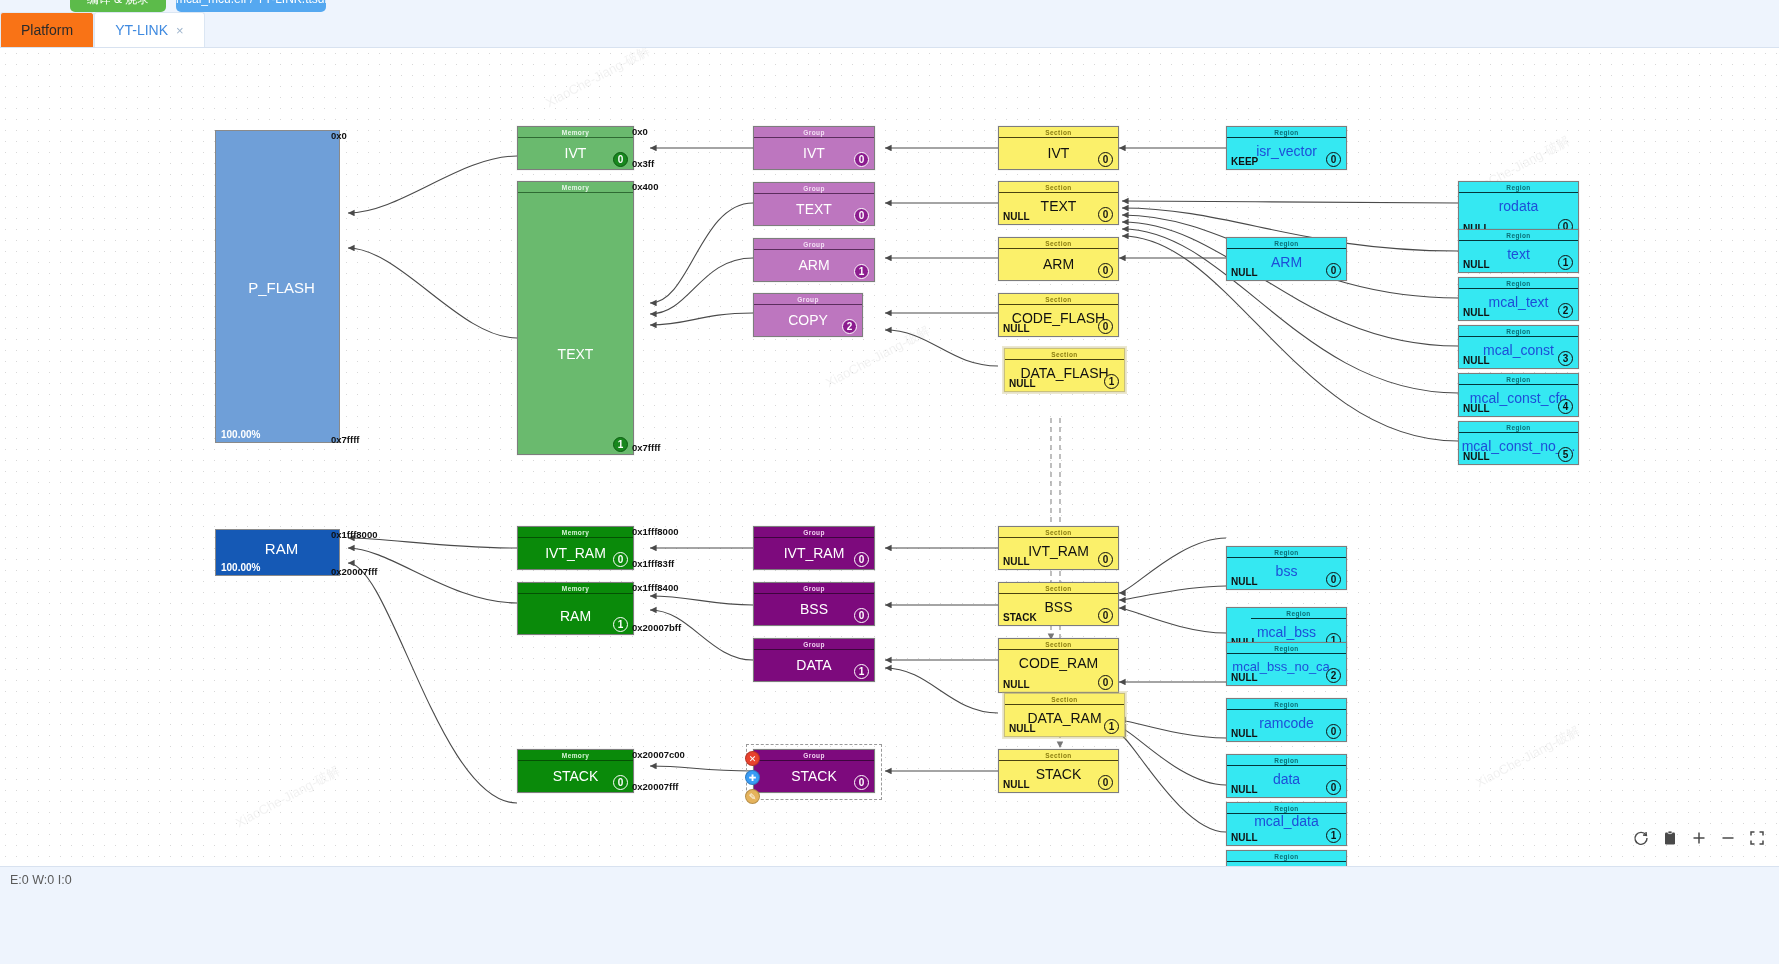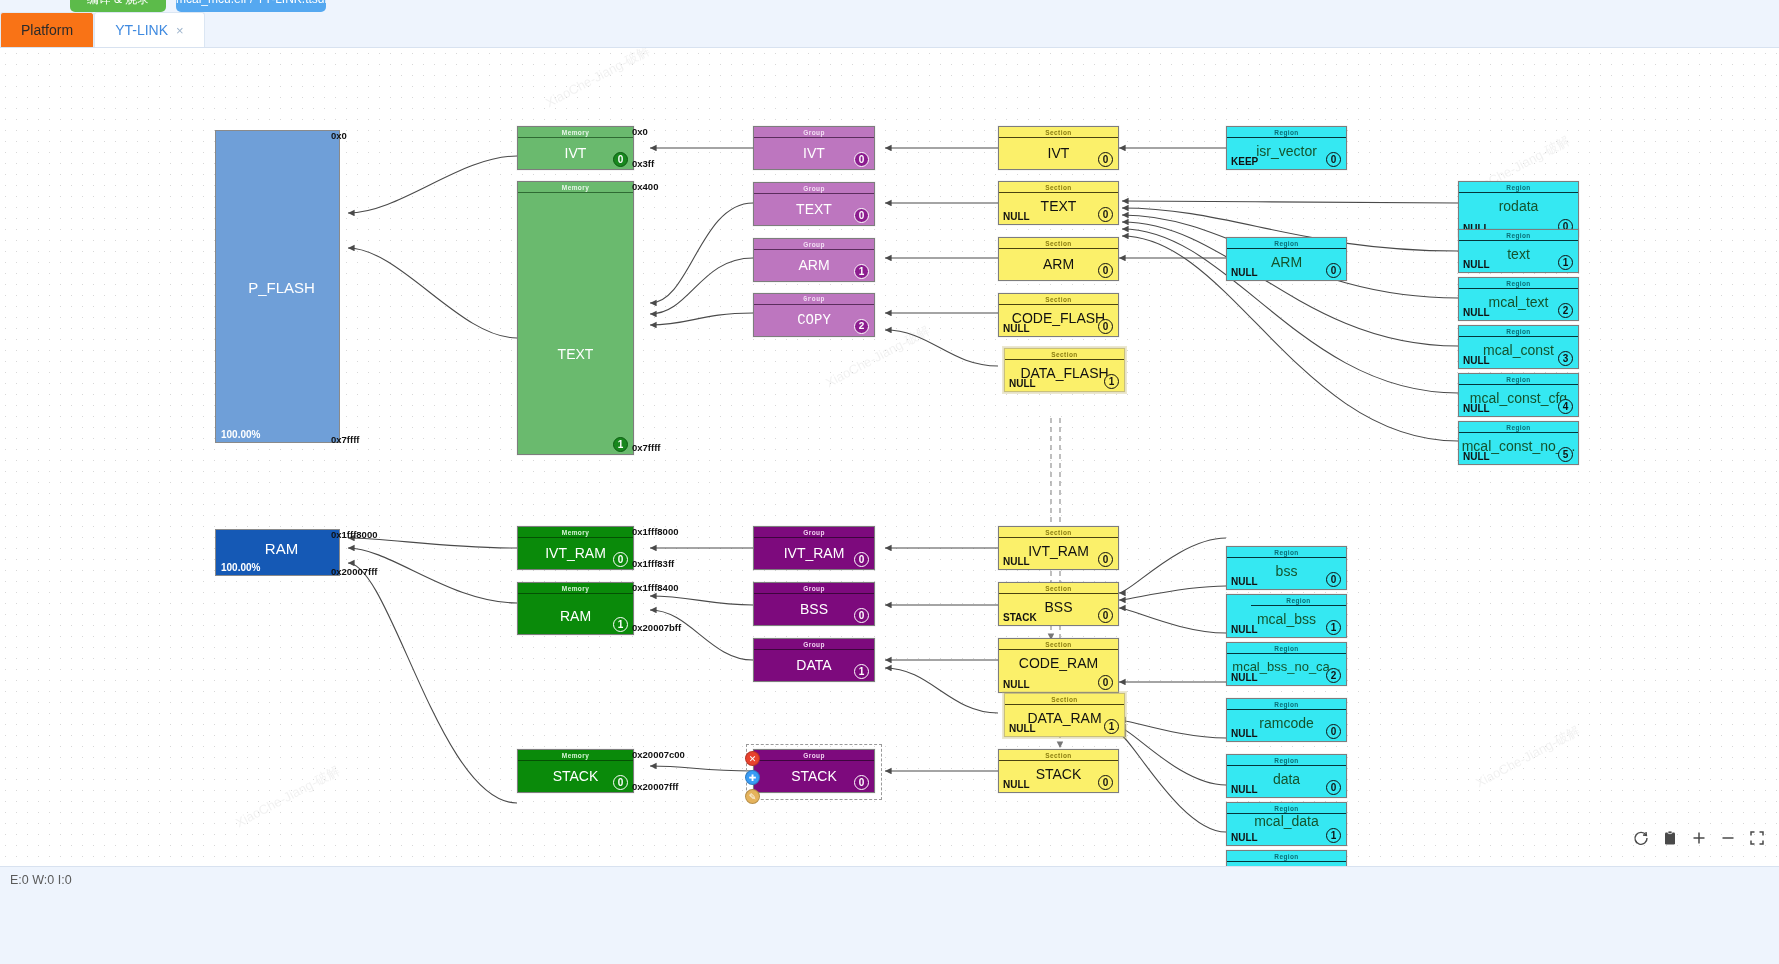--- a/index.html
+++ b/index.html
@@ -126,21 +126,21 @@
   .sec{ background:#fbf06a; }
   .sec .hdr{ background:#fbf06a; color:#8a7d10; border-bottom:1.5px solid #4a4410;}
   .sec .ttl{ color:#111111; }
   .sec .flag{ color:#111111; }
   .sec .badge{ background:#fbf06a; color:#111111; border-color:#111111; }
   .sec.sel{ border:1.5px solid #c9c07a; outline:2px solid rgba(200,190,120,.35); }
 
   
   .rgn{ background:#35e8f2; }
   .rgn .hdr{ background:#35e8f2; color:#0a6e76; border-bottom:1.5px solid #04363a;}
-  .rgn .ttl{ color:#14532d; }
+  .rgn .ttl{ color:#1d4ed8; }
   .rgn .flag{ color:#111111; }
   .rgn .badge{ background:#35e8f2; color:#111111; border-color:#111111; }
 
   
   .selicons{ position:absolute; left:-9px; top:1px; }
   .selicons span{
     display:block; width:15px; height:15px; border-radius:50%;
     font-size:9px; color:#fff; text-align:center; line-height:15px;
     margin-bottom:4px; border:1px solid rgba(0,0,0,.2);
   }
@@ -320,21 +320,21 @@
   <div class="node grp-l" style="left:753px;top:134px;width:122px;height:44px;">
     <div class="hdr">Group</div>
     <div class="ttl" style="top:19px;">TEXT</div>
     <div class="badge">0</div>
   </div>
   <div class="node grp-l" style="left:753px;top:190px;width:122px;height:44px;">
     <div class="hdr">Group</div>
     <div class="ttl" style="top:19px;">ARM</div>
     <div class="badge">1</div>
   </div>
-  <div class="node grp-l" style="left:753px;top:245px;width:122px;height:44px;font-family:Liberation Mono, monospace;">
+  <div class="node grp-l" style="left:753px;top:245px;width:110px;height:44px;">
     <div class="hdr">Group</div>
     <div class="ttl" style="top:19px;">COPY</div>
     <div class="badge">2</div>
   </div>
   <div class="node grp-d" style="left:753px;top:478px;width:122px;height:44px;">
     <div class="hdr">Group</div>
     <div class="ttl" style="top:19px;">IVT_RAM</div>
     <div class="badge">0</div>
   </div>
   <div class="node grp-d" style="left:753px;top:534px;width:122px;height:44px;">
@@ -469,21 +469,21 @@
     <div class="flag">NULL</div>
     <div class="badge">5</div>
   </div>
 
   <div class="node rgn" style="left:1226px;top:498px;width:121px;height:44px;">
     <div class="hdr">Region</div>
     <div class="ttl" style="top:17px;">bss</div>
     <div class="flag">NULL</div>
     <div class="badge">0</div>
   </div>
-  <div class="node rgn" style="left:1226px;top:546px;width:121px;height:44px;padding-left:24px;">
+  <div class="node rgn" style="left:1226px;top:559px;width:121px;height:44px;padding-left:24px;">
     <div class="hdr">Region</div>
     <div class="ttl" style="top:17px;">mcal_bss</div>
     <div class="flag">NULL</div>
     <div class="badge">1</div>
   </div>
   <div class="node rgn" style="left:1226px;top:594px;width:121px;height:44px;">
     <div class="hdr">Region</div>
     <div class="ttl" style="top:17px;font-size:13px;">mcal_bss_no_ca...</div>
     <div class="flag">NULL</div>
     <div class="badge">2</div>

